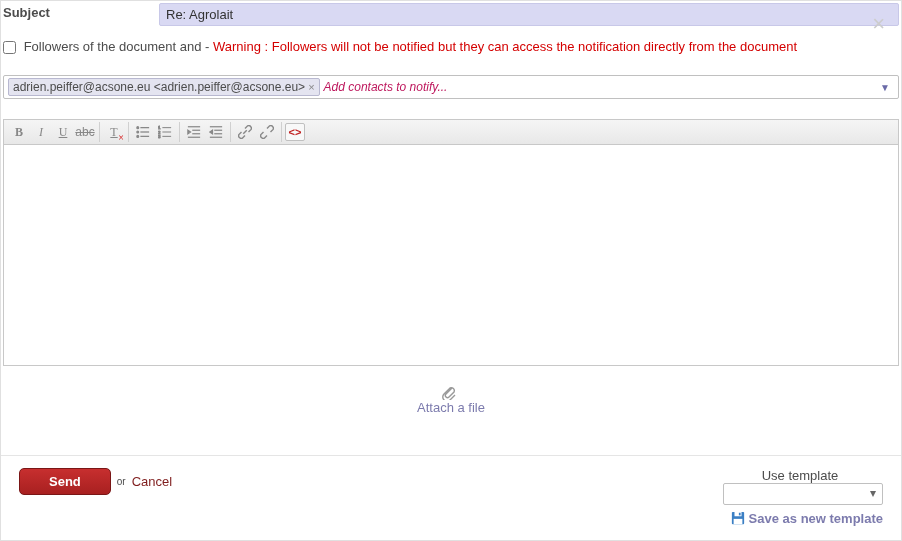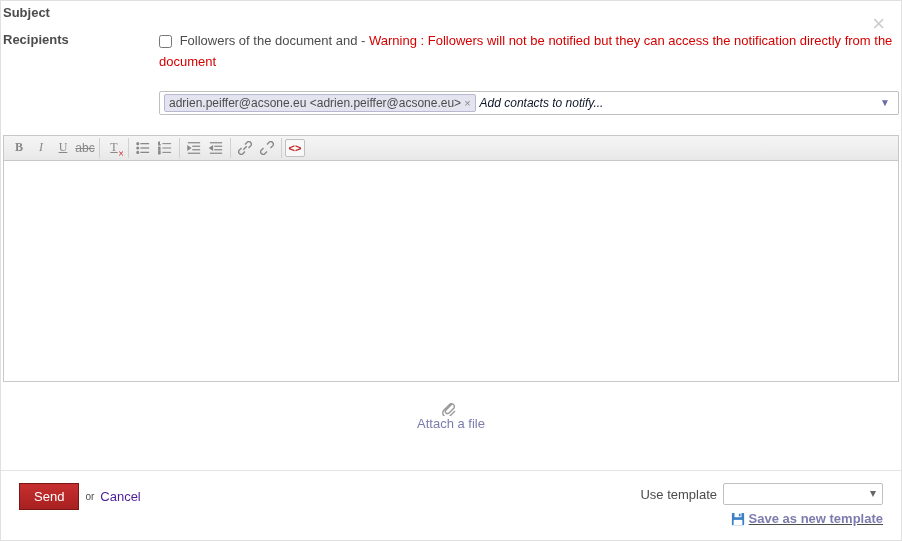--- a/index.html
+++ b/index.html
@@ -87,21 +87,21 @@
       align-items: center;
       margin-right: 4px;
     }
     .tag-remove {
       margin-left: 3px;
       color: #888;
       font-size: 11px;
       cursor: pointer;
     }
     .tags-placeholder {
-      color: #0f172a;
+      color: #be185d;
       font-style: italic;
       font-size: 12px;
       flex: 1;
     }
     .dropdown-caret {
       color: #6a6aa8;
       font-size: 10px;
       padding: 0 4px;
       cursor: pointer;
     }
@@ -182,39 +182,41 @@
     }
     .footer-left {
       display: flex;
       align-items: center;
       gap: 6px;
     }
     .send-btn {
       background: linear-gradient(#c72f2f, #a82020);
       color: #fff;
       border: 1px solid #7a1616;
-      padding: 5px 14px;
-      font-size: 13px;
-      border-radius: 0;
-      cursor: pointer;
+      padding: 5px 29px;
+      font-size: 13px;
+      border-radius: 5px;
+      cursor: pointer;
+      font-weight: bold;
     }
     .or-text { font-size: 10px; color: #4c4c4c; }
     .cancel-link {
-      color: #4c1d95;
+      color: #7f1d1d;
       font-size: 13px;
       cursor: pointer;
     }
     .footer-right {
       text-align: right;
     }
     .template-row {
       display: flex;
       align-items: center;
       justify-content: flex-end;
       margin-bottom: 6px;
+      flex-direction: column;
     }
     .template-label {
       font-size: 13px;
       margin-right: 6px;
     }
     .template-select {
       width: 160px;
       height: 22px;
       border: 1px solid #c0c0c0;
       border-radius: 2px;
@@ -224,45 +226,45 @@
     .template-select::after {
       content: "▾";
       position: absolute;
       right: 6px;
       top: 2px;
       color: #666;
       font-size: 12px;
     }
     .save-template-row {
       display: flex;
-      align-items: center;
       justify-content: flex-end;
-      text-decoration: underline;
     }
     .save-template-row svg { width: 14px; height: 14px; margin-right: 4px; }
     .save-template-link {
       color: #7c7bad;
       font-weight: bold;
       font-size: 13px;
       cursor: pointer;
     }
   </style>
 </head>
 <body>
 
 <div class="dialog">
   <div class="close-btn">×</div>
 
   <div class="content">
     <div class="form-row">
       <div class="form-label">Subject</div>
+      <div class="form-field">
+        <input type="text" class="subject-input" value="Re: Agrolait" style="">
+      </div>
     </div>
 
     <div class="form-row">
-      <div class="form-label">Recipients</div>
       <div class="form-field">
         <div class="recipients-line">
           <input type="checkbox" class="recipients-checkbox" style="">
           <span>Followers of the document and -</span>
           <span class="warning-text">Warning : Followers will not be notified but they can access the notification directly from the document</span>
         </div>
         <div class="tags-input">
           <span class="tag">
             <span>adrien.peiffer@acsone.eu &lt;adrien.peiffer@acsone.eu&gt;</span>
             <span class="tag-remove">×</span>

